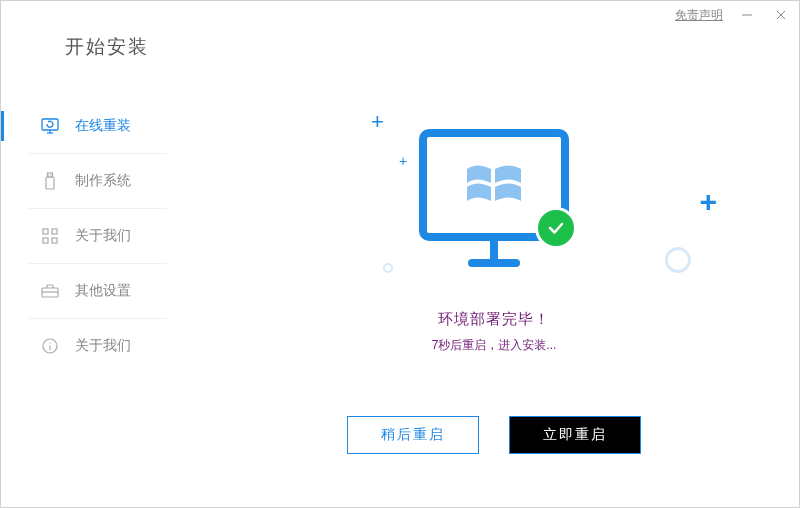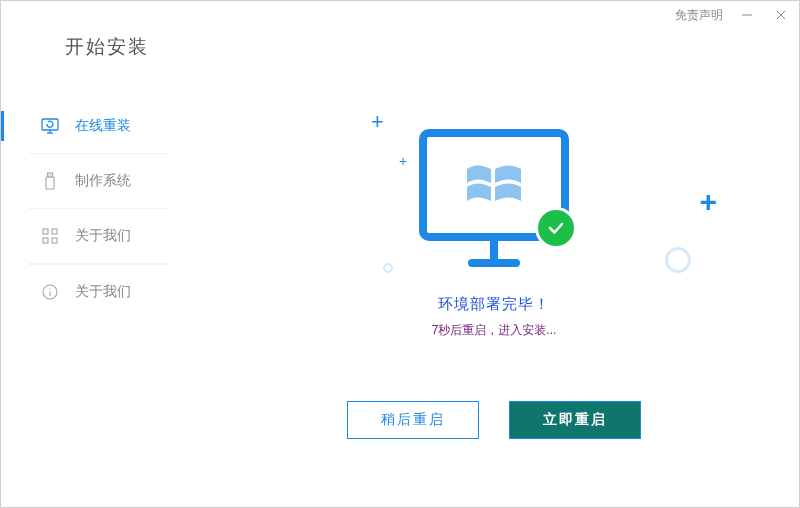--- a/index.html
+++ b/index.html
@@ -1,19 +1,19 @@
 <!DOCTYPE html>
 <html><head>
 <meta charset="utf-8">
 <style>
 * { margin: 0; padding: 0; box-sizing: border-box; font-family: "Microsoft YaHei", sans-serif; }
 body { background: #f0f0f0; display: flex; justify-content: center; align-items: center; height: 100vh; }
 .window { width: 800px; height: 508px; background: #fff; border: 1px solid #d0d0d0; position: relative; display: flex; flex-direction: column; }
 .titlebar { height: 28px; display: flex; justify-content: flex-end; align-items: center; padding: 0 8px; gap: 14px; }
-.titlebar-link { font-size: 12px; color: #888; cursor: pointer; }
+.titlebar-link { font-size: 12px; color: #888; text-decoration: underline; cursor: pointer; }
 .titlebar-btn { width: 20px; height: 20px; display: flex; align-items: center; justify-content: center; cursor: pointer; color: #888; }
 .header-row { display: flex; align-items: center; padding: 0 0 0 18px; height: 52px; margin-top: -8px; }
 .logo { display: flex; align-items: center; gap: 8px; }
 .logo-badge { width: 38px; height: 38px; border-radius: 50%; background: radial-gradient(circle at 35% 35%, #5fbf5f 0 8px, transparent 9px), conic-gradient(#0a6fb8, #2da3e0, #0a6fb8); border: 2px solid #0a6fb8; position: relative; display:flex; align-items:center; justify-content:center; }
 .logo-inner { width:24px; height:24px; border-radius:50%; background:#fff; display:flex; align-items:center; justify-content:center; }
 .logo-leaf { width:14px; height:14px; background:#1bbf4a; border-radius:50% 50% 50% 0; transform:rotate(45deg); }
 .brand-text { display:flex; flex-direction:column; line-height:1; }
 .brand-cn { font-size: 22px; font-weight: bold; color: #0a6fb8; letter-spacing: 1px; }
 .brand-en { font-size: 8px; color: #0a6fb8; letter-spacing: 0.4px; margin-top:2px; }
 .page-title { font-size: 19px; color: #555; margin-left: 46px; font-weight: 400; letter-spacing: 2px; }
@@ -26,26 +26,26 @@
 .nav-icon { width:18px; height:18px; display:flex; align-items:center; justify-content:center; }
 .main { flex:1; position:relative; display:flex; flex-direction:column; align-items:center; }
 .decor-plus { position:absolute; color:#1e88e5; font-weight:300; }
 .decor-circle { position:absolute; border:3px solid #d7eafc; border-radius:50%; }
 .monitor-wrap { margin-top: 56px; position:relative; }
 .monitor { width:150px; height:112px; border:8px solid #1e88e5; border-radius:10px; background:#fff; display:flex; align-items:center; justify-content:center; position:relative; }
 .monitor-stand { width:8px; height:18px; background:#1e88e5; margin:0 auto; }
 .monitor-base { width:52px; height:8px; background:#1e88e5; border-radius:4px; margin:0 auto; }
 .win-flag { opacity:0.5; }
 .check-badge { position:absolute; right:-16px; bottom:-16px; width:42px; height:42px; border-radius:50%; background:#1bbf4a; border:3px solid #fff; display:flex; align-items:center; justify-content:center; }
-.status-line1 { margin-top: 28px; font-size:15px; color:#1d4ed8; letter-spacing:1px;font-family:Liberation Mono, monospace; }
+.status-line1 { margin-top: 43px; font-size:15px; color:#701a75; letter-spacing:1px;font-family:Liberation Mono, monospace; }
 .status-line2 { margin-top: 8px; font-size:12px; color:#701a75; }
 .button-row { margin-top: 26px; display:flex; gap:30px; }
 .btn { width:132px; height:38px; display:flex; align-items:center; justify-content:center; font-size:14px; cursor:pointer; letter-spacing:2px;margin-top:36px; }
 .btn-outline { border:1px solid #1e88e5; color:#1e88e5; background:#fff; }
-.btn-fill { background:#0f766e; color:#fff; border:1px solid #1e88e5;font-weight:bold; }
+.btn-fill { background:#000000; color:#fff; border:1px solid #1e88e5; }
 </style>
 </head>
 <body>
 
 <div class="window">
 
   <div class="titlebar">
     <span class="titlebar-link">免责声明</span>
     <span class="titlebar-btn">
       <svg width="12" height="12" viewBox="0 0 12 12">
@@ -96,20 +96,30 @@
           <svg width="16" height="16" viewBox="0 0 16 16" fill="none" stroke="#aaa" stroke-width="1.2">
               <rect x="1" y="1" width="5" height="5"></rect>
               <rect x="10" y="1" width="5" height="5"></rect>
               <rect x="1" y="10" width="5" height="5"></rect>
               <rect x="10" y="10" width="5" height="5"></rect>
             </svg>
         </span>
         <span>关于我们</span>
       </div>
       <div class="nav-divider"></div>
+      <div class="nav-item">
+        <span class="nav-icon">
+          <svg width="18" height="16" viewBox="0 0 18 16" fill="none" stroke="#aaa" stroke-width="1.2">
+              <rect x="1" y="5" width="16" height="9" rx="1"></rect>
+              <path d="M6 5 V3 a1 1 0 0 1 1 -1 h4 a1 1 0 0 1 1 1 V5"></path>
+              <line x1="1" y1="9" x2="17" y2="9"></line>
+            </svg>
+        </span>
+        <span>其他设置</span>
+      </div>
       <div class="nav-divider"></div>
       <div class="nav-item">
         <span class="nav-icon">
           <svg width="16" height="16" viewBox="0 0 16 16" fill="none" stroke="#aaa" stroke-width="1.2">
               <circle cx="8" cy="8" r="7"></circle>
               <line x1="8" y1="4.5" x2="8" y2="5.5"></line>
               <line x1="8" y1="7.5" x2="8" y2="12"></line>
             </svg>
         </span>
         <span>关于我们</span>

